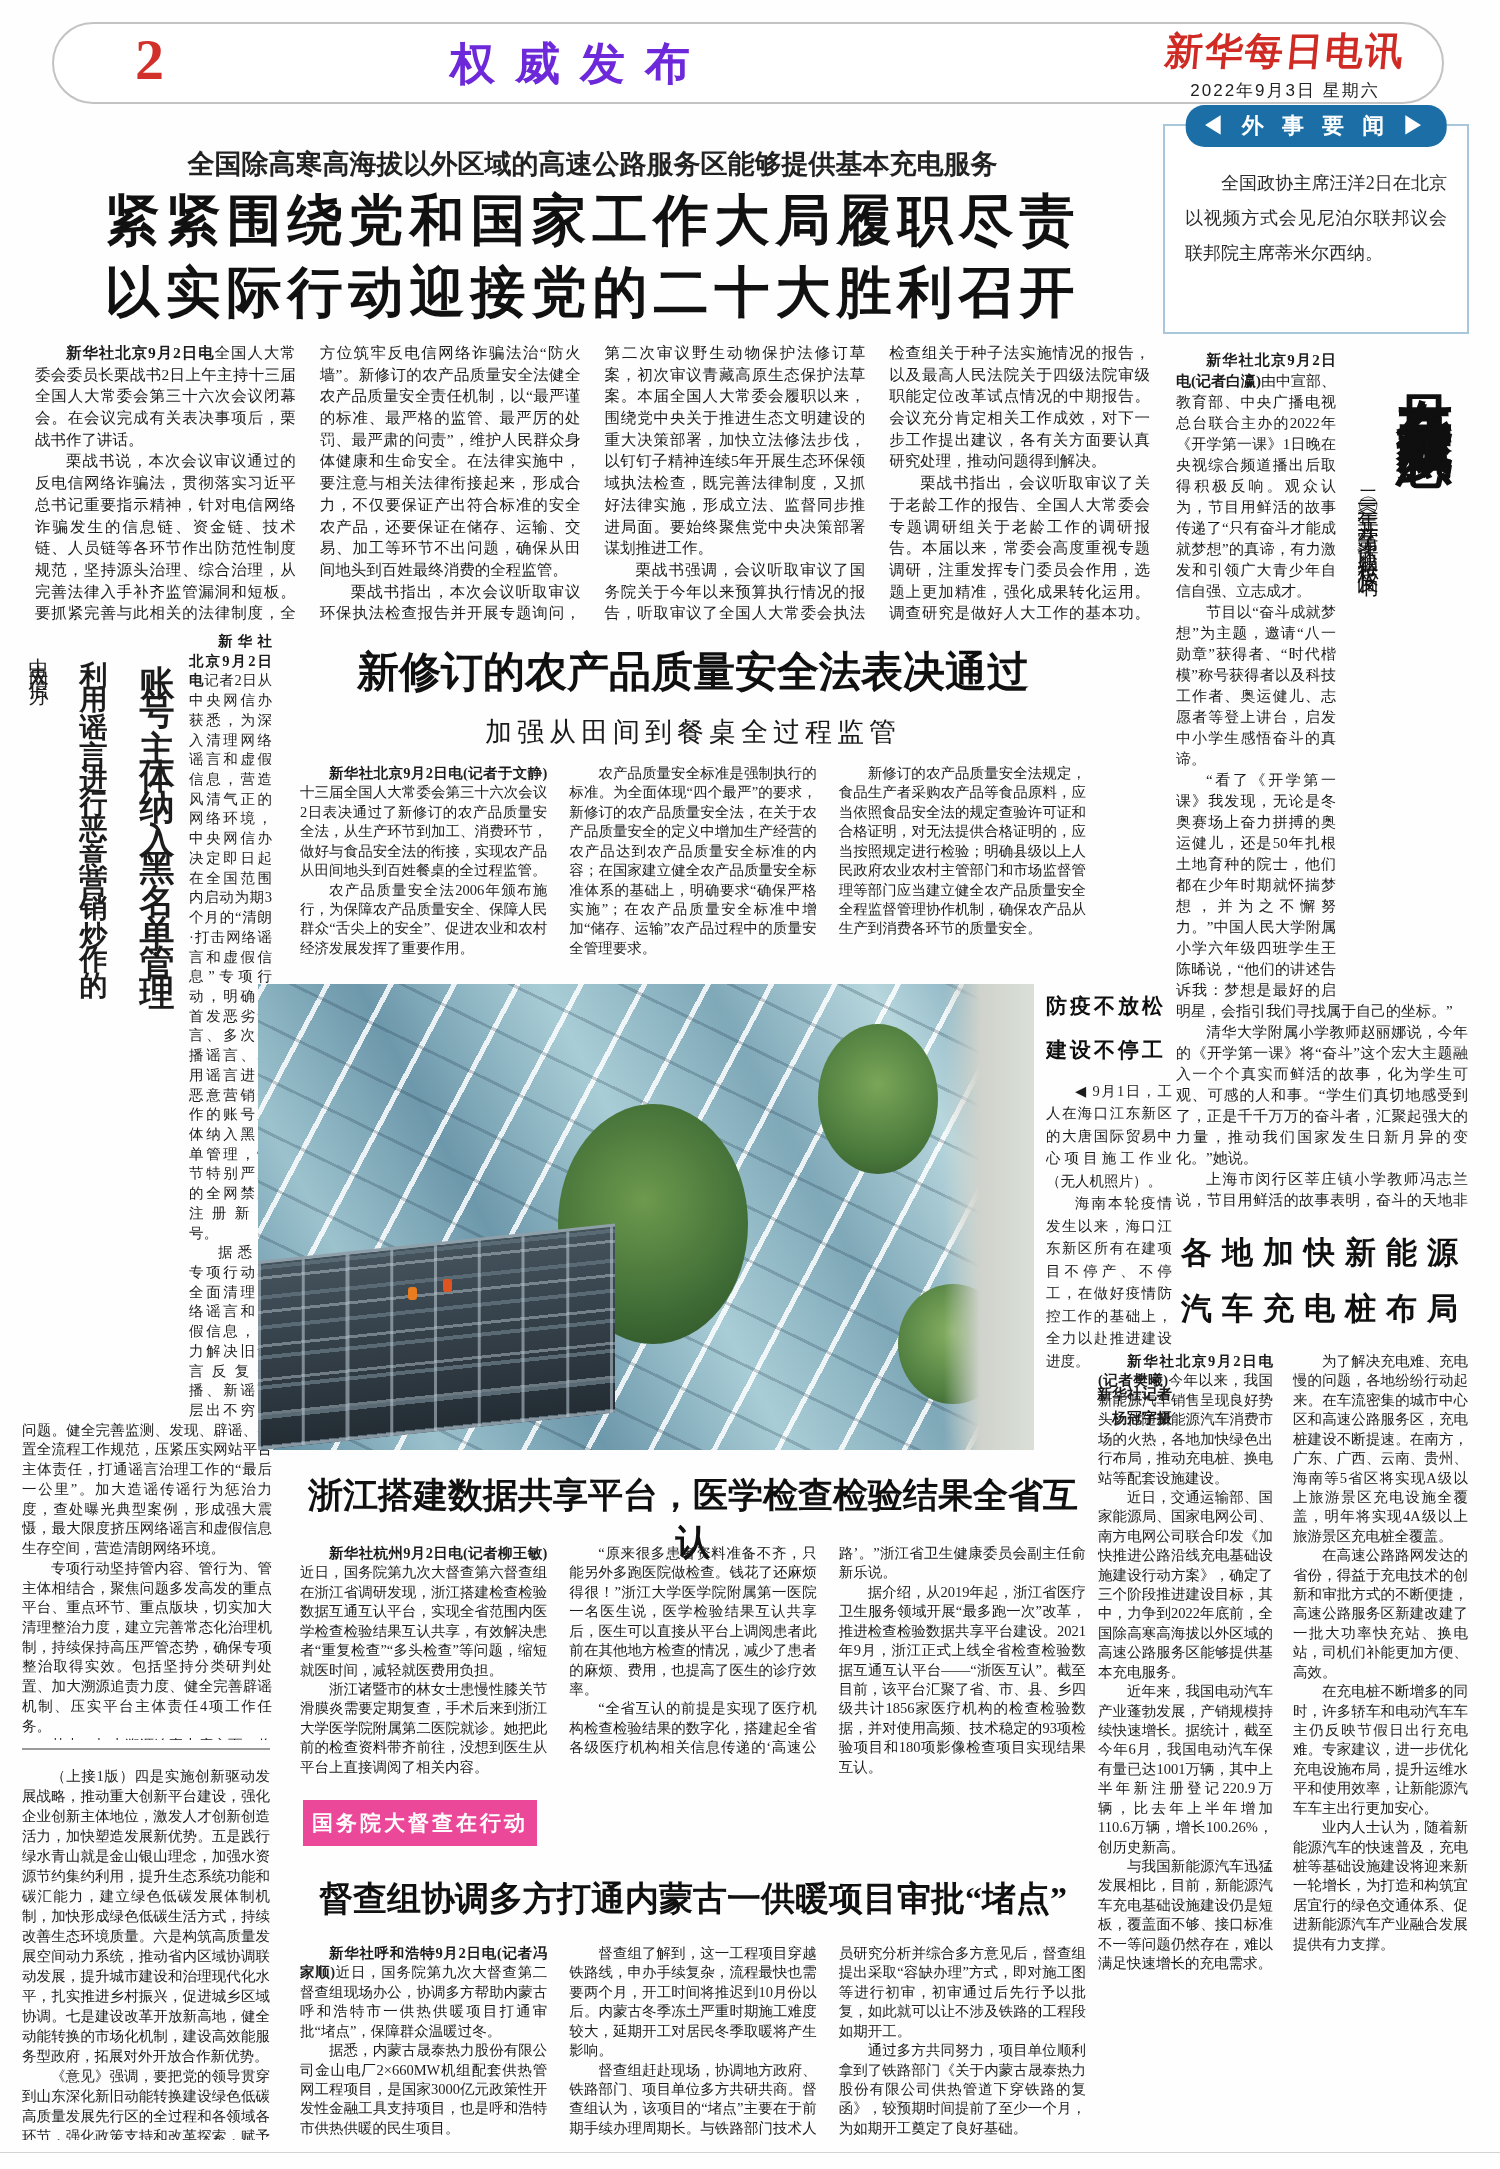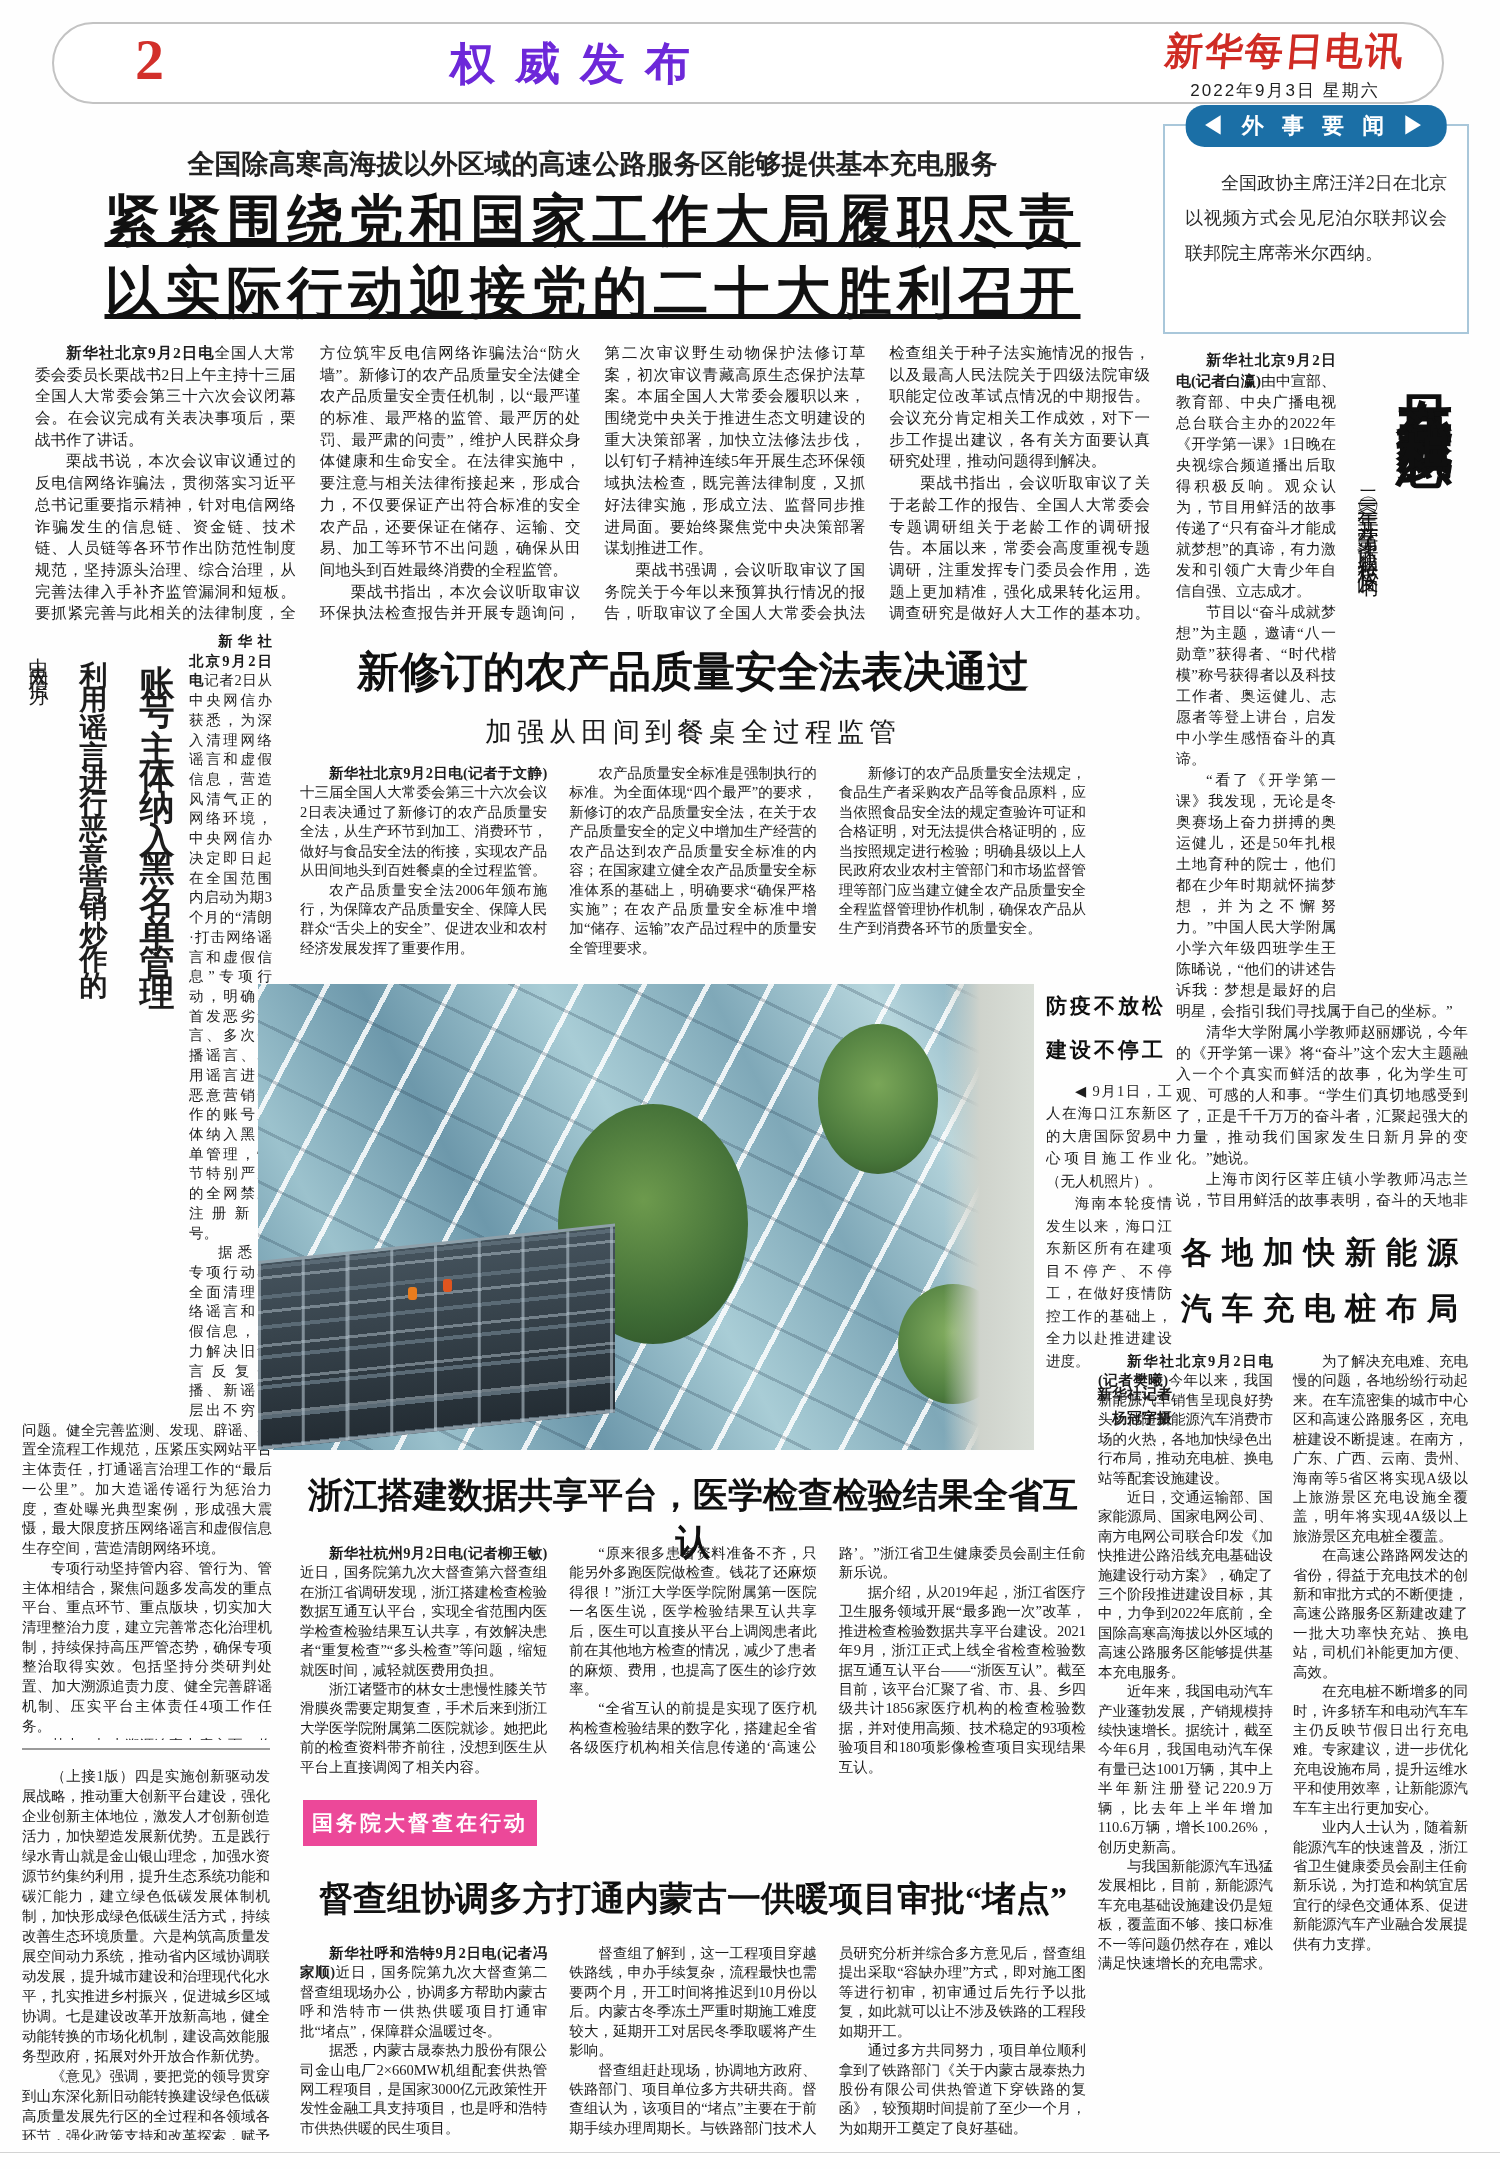--- a/index.html
+++ b/index.html
@@ -15,21 +15,21 @@
   .masthead{left:1140px;top:26px;width:290px;text-align:center;}
   .masthead .logo{font-size:38px;font-weight:900;color:#cf2b24;transform:skewX(-5deg);letter-spacing:2px;}
   .masthead .date{font-size:17px;color:#222;letter-spacing:2px;margin-top:2px;font-family:"Liberation Sans",sans-serif;}
   
   .para{margin:0;text-indent:2em;}
   .story-body{text-align:justify;overflow:hidden;font-size:14.5px;line-height:1.34;}
   .byline{font-weight:bold;}
   .vtext{writing-mode:vertical-rl;text-orientation:upright;}
   
   .eyebrow{left:35px;top:146px;width:1115px;text-align:center;font-size:27px;font-weight:600;color:#222;}
-  .h1line{left:35px;width:1115px;text-align:center;font-size:55px;font-weight:900;letter-spacing:6px;color:#111;text-decoration:underline;}
+  .h1line{left:35px;width:1115px;text-align:center;font-size:55px;font-weight:900;letter-spacing:6px;color:#111;}
   .lead-body{left:35px;top:342px;width:1115px;height:288px;column-count:4;column-gap:24px;font-size:15.5px;line-height:1.40;}
   
   .fbox{left:1163px;top:124px;width:302px;height:206px;border:2px solid #a9c7da;background:#fff;}
   .fbox-title{position:absolute;left:50%;transform:translateX(-50%);top:-21px;background:#1b6fa6;color:#fff;
     padding:6px 16px;font-size:22px;font-weight:bold;letter-spacing:6px;font-family:"Liberation Sans",sans-serif;white-space:nowrap;border-radius:19px;}
   .fbox-body{padding:40px 20px 0 20px;font-size:18px;line-height:1.95;text-indent:2em;color:#2a2a2a;text-align:justify;}
   
   .fl-wrap{left:1176px;top:350px;width:292px;height:858px;font-size:15px;line-height:1.40;text-align:justify;overflow:hidden;}
   .fl-float{float:right;width:126px;height:650px;margin-left:6px;display:flex;}
   .fl-subhead{width:40px;font-size:21px;letter-spacing:5px;padding-top:125px;color:#111;}
@@ -217,17 +217,17 @@
 <div class="abs ch-h" style="top:1288px;">汽车充电桩布局</div>
 <div class="abs ch-body story-body">
   <p class="para"><b class="byline">新华社北京9月2日电(记者樊曦)</b><span>今年以来，我国新能源汽车销售呈现良好势头。伴随新能源汽车消费市场的火热，各地加快绿色出行布局，推动充电桩、换电站等配套设施建设。</span></p>
   <div>
       <p class="para">近日，交通运输部、国家能源局、国家电网公司、南方电网公司联合印发《加快推进公路沿线充电基础设施建设行动方案》，确定了三个阶段推进建设目标，其中，力争到2022年底前，全国除高寒高海拔以外区域的高速公路服务区能够提供基本充电服务。</p>
       <p class="para">近年来，我国电动汽车产业蓬勃发展，产销规模持续快速增长。据统计，截至今年6月，我国电动汽车保有量已达1001万辆，其中上半年新注册登记220.9万辆，比去年上半年增加110.6万辆，增长100.26%，创历史新高。</p>
       <p class="para">与我国新能源汽车迅猛发展相比，目前，新能源汽车充电基础设施建设仍是短板，覆盖面不够、接口标准不一等问题仍然存在，难以满足快速增长的充电需求。</p>
       <p class="para">为了解决充电难、充电慢的问题，各地纷纷行动起来。在车流密集的城市中心区和高速公路服务区，充电桩建设不断提速。在南方，广东、广西、云南、贵州、海南等5省区将实现A级以上旅游景区充电设施全覆盖，明年将实现4A级以上旅游景区充电桩全覆盖。</p>
       <p class="para">在高速公路路网发达的省份，得益于充电技术的创新和审批方式的不断便捷，高速公路服务区新建改建了一批大功率快充站、换电站，司机们补能更加方便、高效。</p>
       <p class="para">在充电桩不断增多的同时，许多轿车和电动汽车车主仍反映节假日出行充电难。专家建议，进一步优化充电设施布局，提升运维水平和使用效率，让新能源汽车车主出行更加安心。</p>
-      <p class="para">业内人士认为，随着新能源汽车的快速普及，浙江省卫生健康委员会副主任俞新乐说，为打造和构筑宜居宜行的绿色交通体系、促进新能源汽车产业融合发展提供有力支撑。</p>
+      <p class="para">业内人士认为，随着新能源汽车的快速普及，充电桩等基础设施建设将迎来新一轮增长，为打造和构筑宜居宜行的绿色交通体系、促进新能源汽车产业融合发展提供有力支撑。</p>
     </div>
 </div>
 
 <div class="abs bottom-rule"></div>
 
 </body></html>

